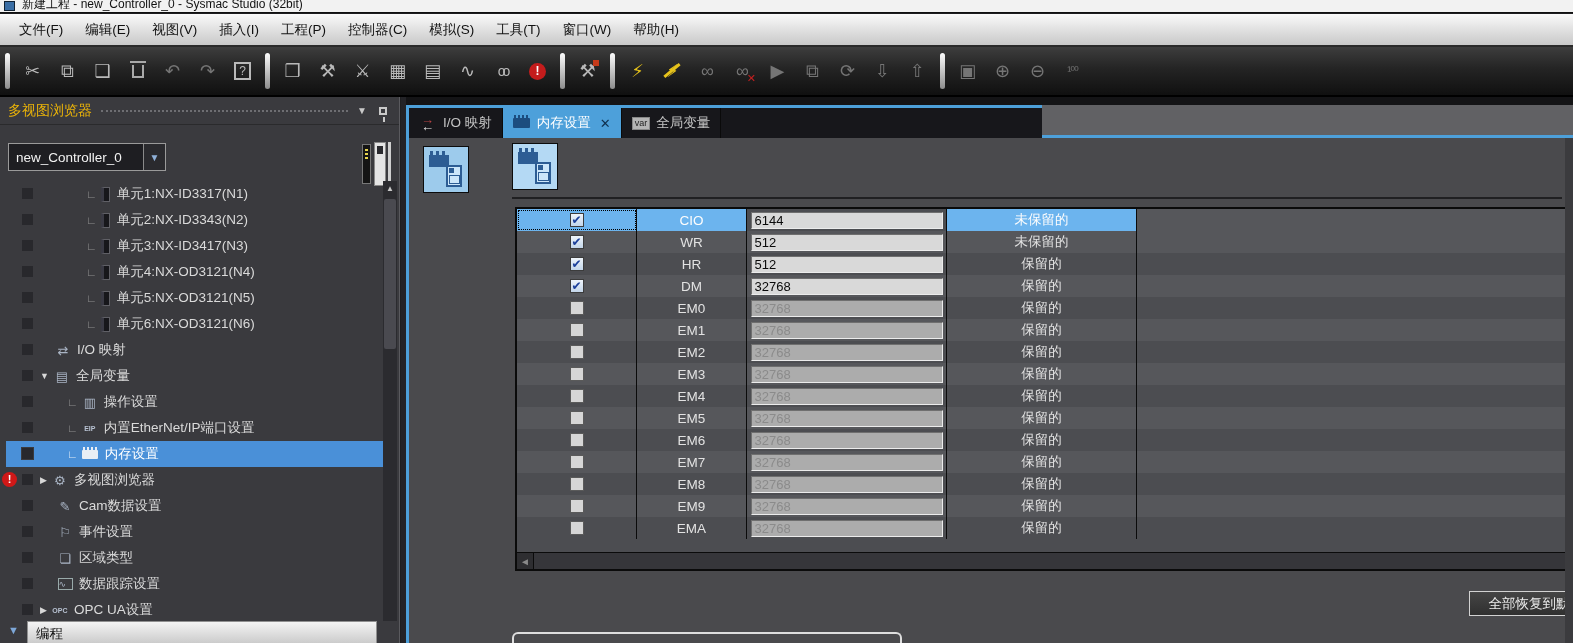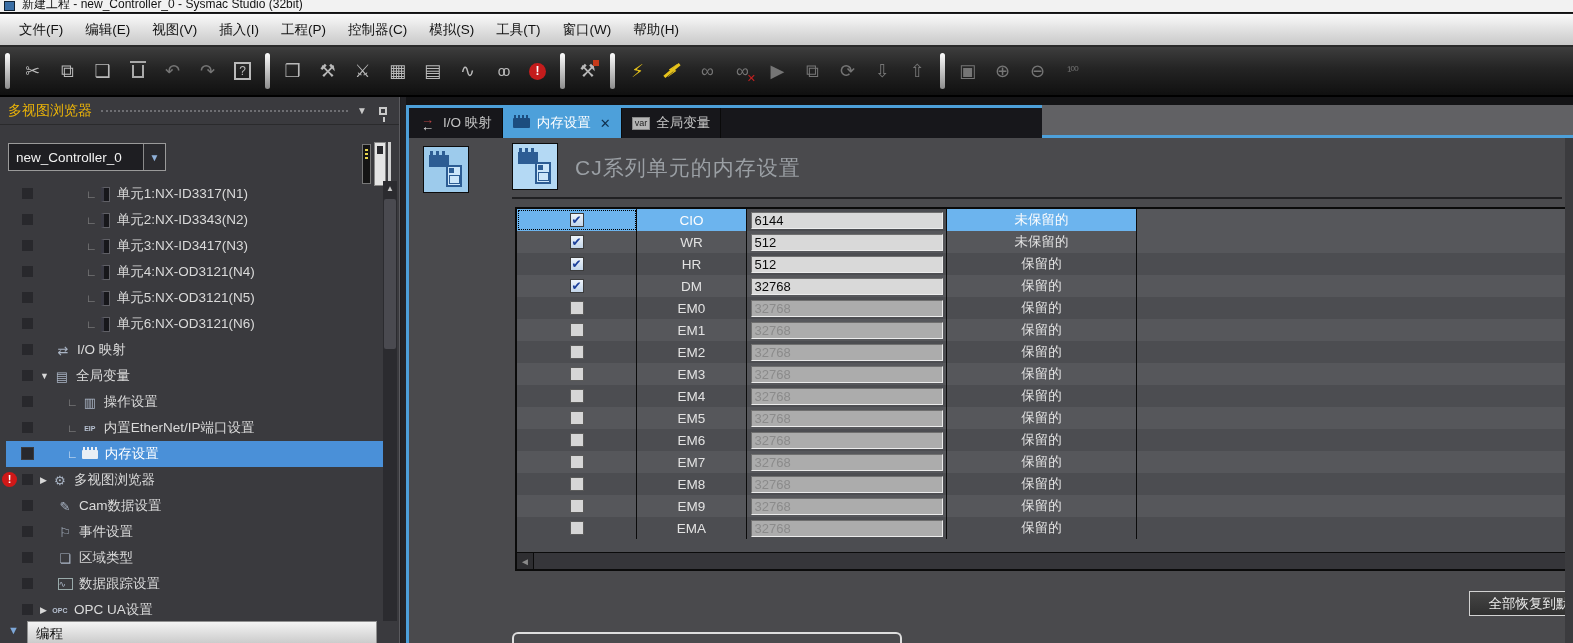--- a/index.html
+++ b/index.html
@@ -415,21 +415,20 @@
 
   <div id="content">
     <div class="bigico" id="ico-strip">
         <i class="chip"></i>
         <i class="dev"></i>
       </div>
     <div class="bigico" id="ico-title">
         <i class="chip"></i>
         <i class="dev"></i>
       </div>
-    <div id="ed-title">CJ系列单元的内存设置</div>
     <div id="ed-rule"></div>
 
     <div id="memtable">
 
       <div class="row odd">
         <div class="cell c-en selc focus-cell">
             <span class="cb on">✔</span>
           </div>
         <div class="cell c-area selc">CIO</div>
         <div class="cell c-size">

